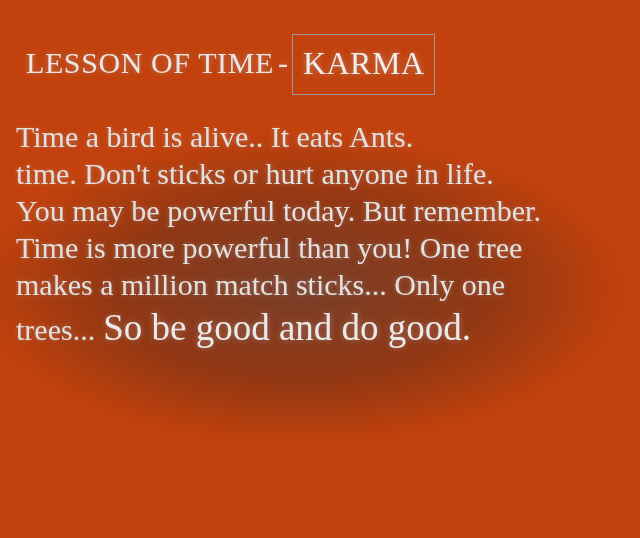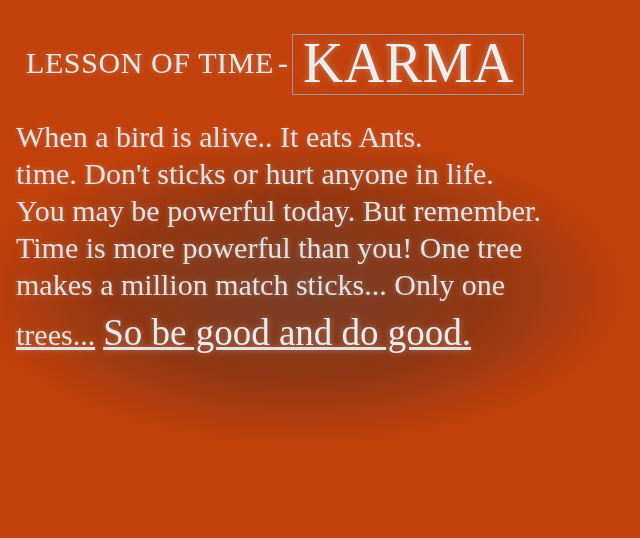--- a/index.html
+++ b/index.html
@@ -71,21 +71,21 @@
     border: 1px solid #9a989c;
     height: 61px;
     box-sizing: border-box;
     display: flex;
     align-items: center;
     padding: 0 9px 0 10px;
     margin-left: 2px;
   }
 
   .title-karma {
-    font-size: 56px;
+    font-size: 32px;
     line-height: 1;
     color: #f0eeec;
     letter-spacing: 0.5px;
     white-space: nowrap;
     text-shadow: 0 0 7px rgba(205,203,210,0.5);
     padding-bottom: 4px;
   }
 
   
   .body-block {
@@ -97,23 +97,22 @@
 
   .body-line {
     font-size: 30px;
     line-height: 37px;
     color: #e3e1df;
     white-space: nowrap;
     text-shadow: 0 0 5px rgba(190,188,196,0.40);
   }
 
   .body-line.last {
-    line-height: 60px;
+    line-height: 50px;
     white-space: nowrap;
-    text-decoration: underline;
   }
 
   .closing {
     font-size: 37px;
     color: #eceae8;
     text-shadow: 0 0 6px rgba(200,198,206,0.45);
     padding-left: 8px;
   }
 </style>
 </head>
@@ -127,21 +126,21 @@
 
     <div class="title-row">
       <span class="title-lead">LESSON OF TIME</span>
       <span class="title-dash">-</span>
       <span class="title-box">
         <span class="title-karma">KARMA</span>
       </span>
     </div>
 
     <div class="body-block">
-      <div class="body-line">When a bird is alive.. It eats Ants.</div>
+      <div class="body-line">Time a bird is alive.. It eats Ants.</div>
       <div class="body-line">time. Don't sticks or hurt anyone in life.</div>
       <div class="body-line">You may be powerful today. But remember.</div>
       <div class="body-line">Time is more powerful than you! One tree</div>
       <div class="body-line">makes a million match sticks... Only one</div>
 
       <div class="body-line last">
         <span>trees...</span><span class="closing">So be good and do good.</span>
       </div>
     </div>
 

